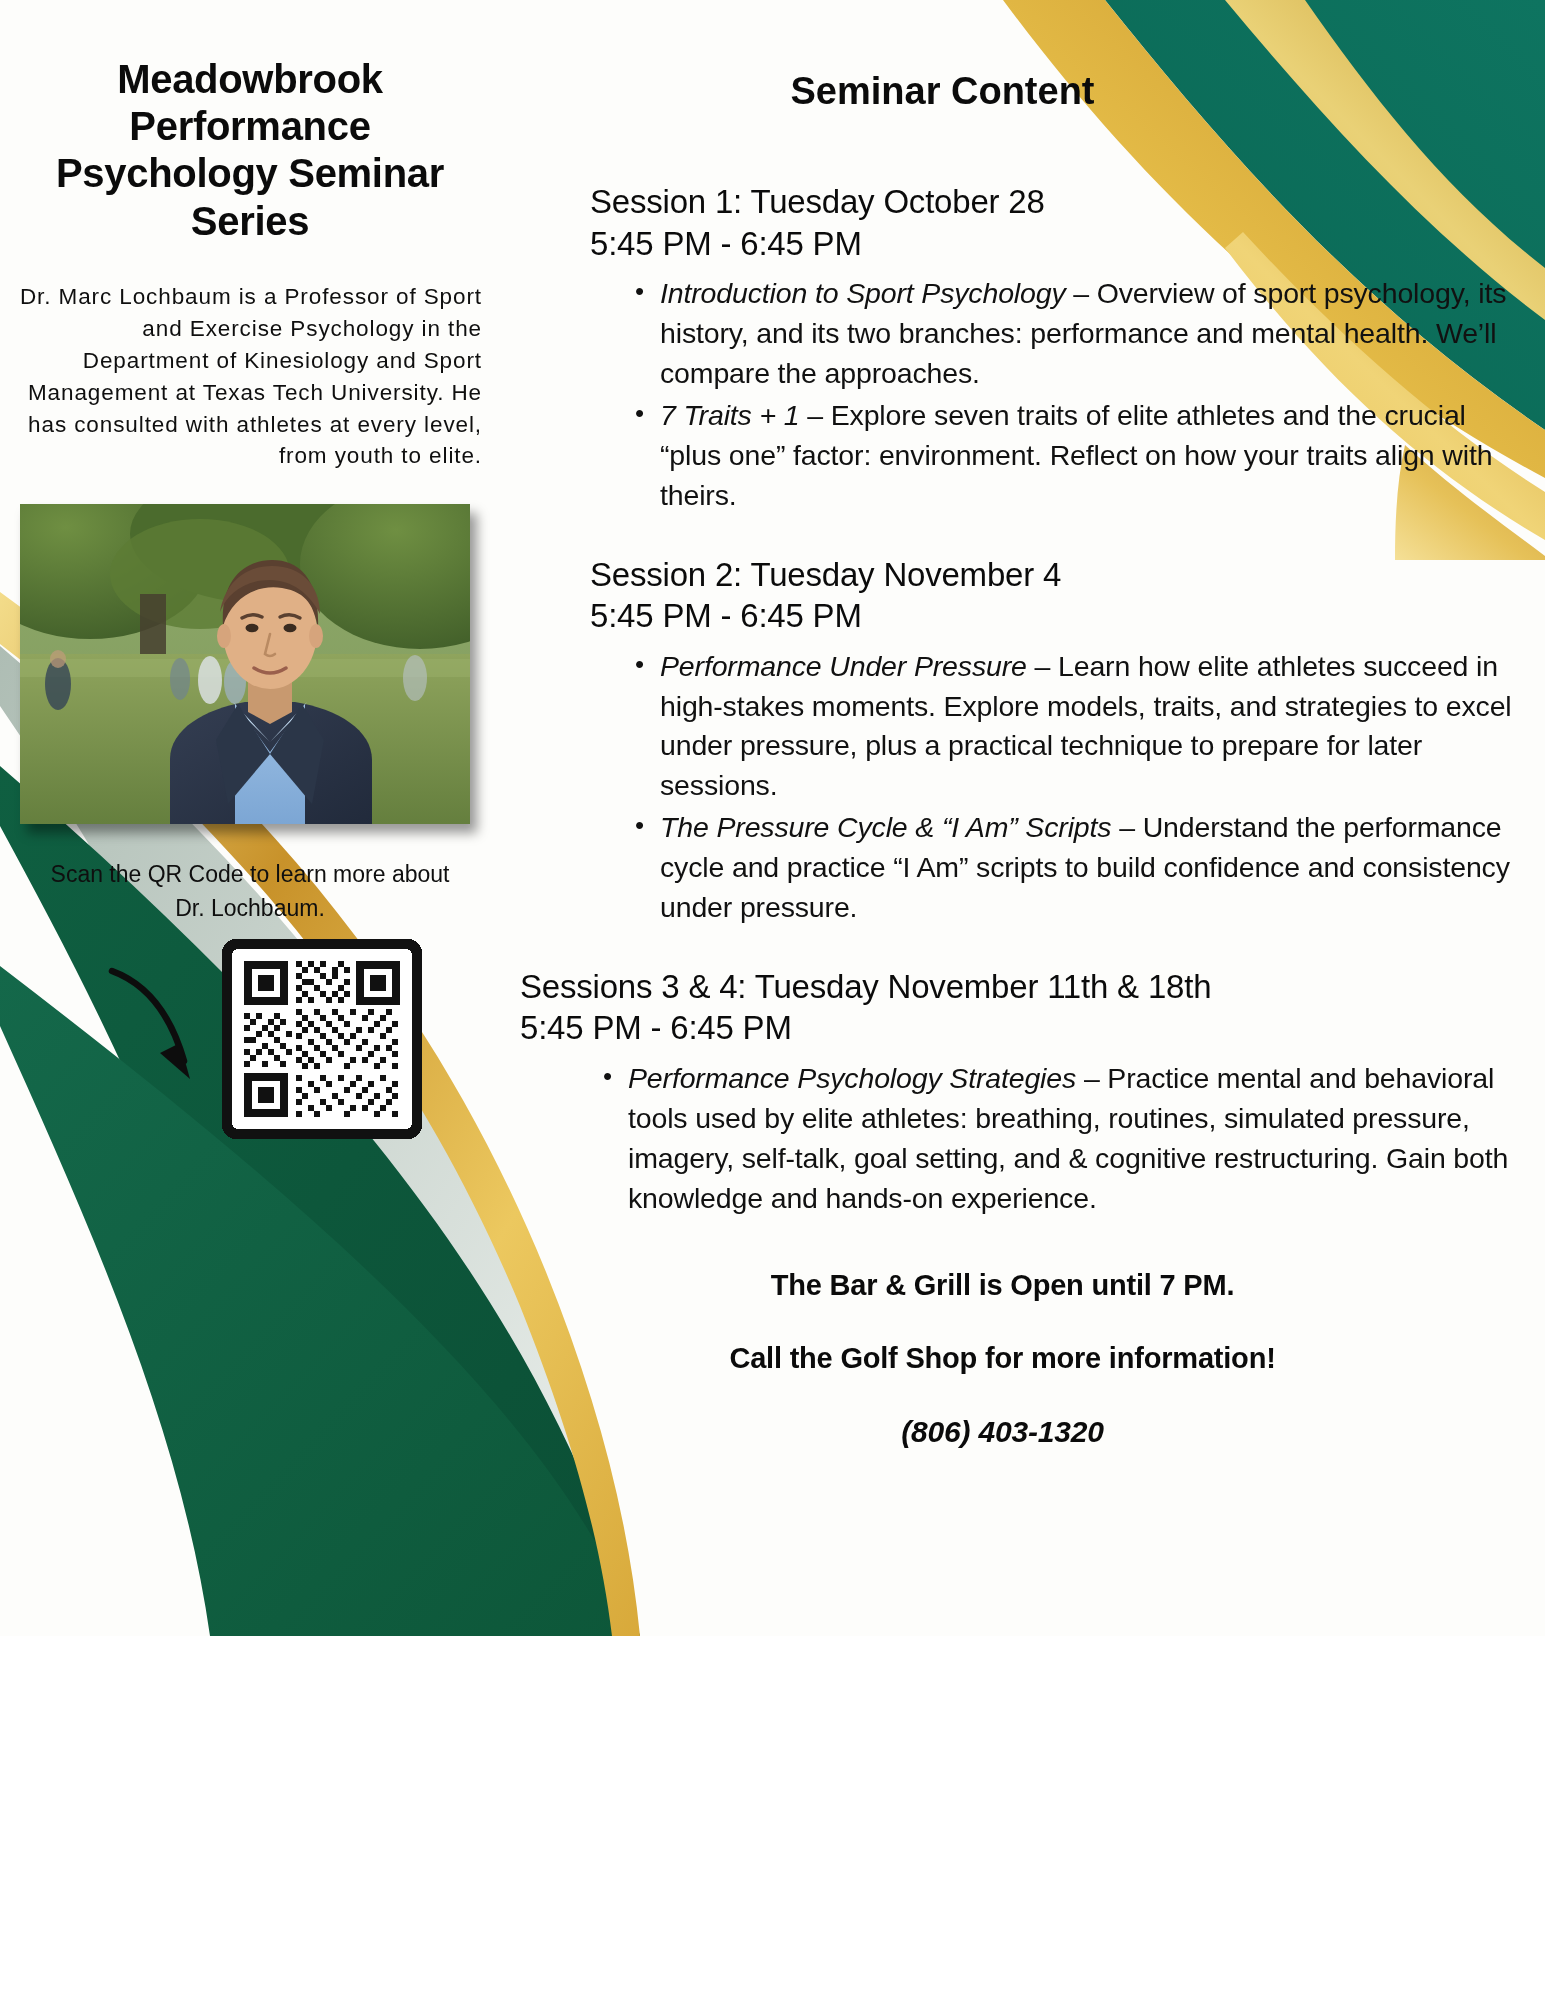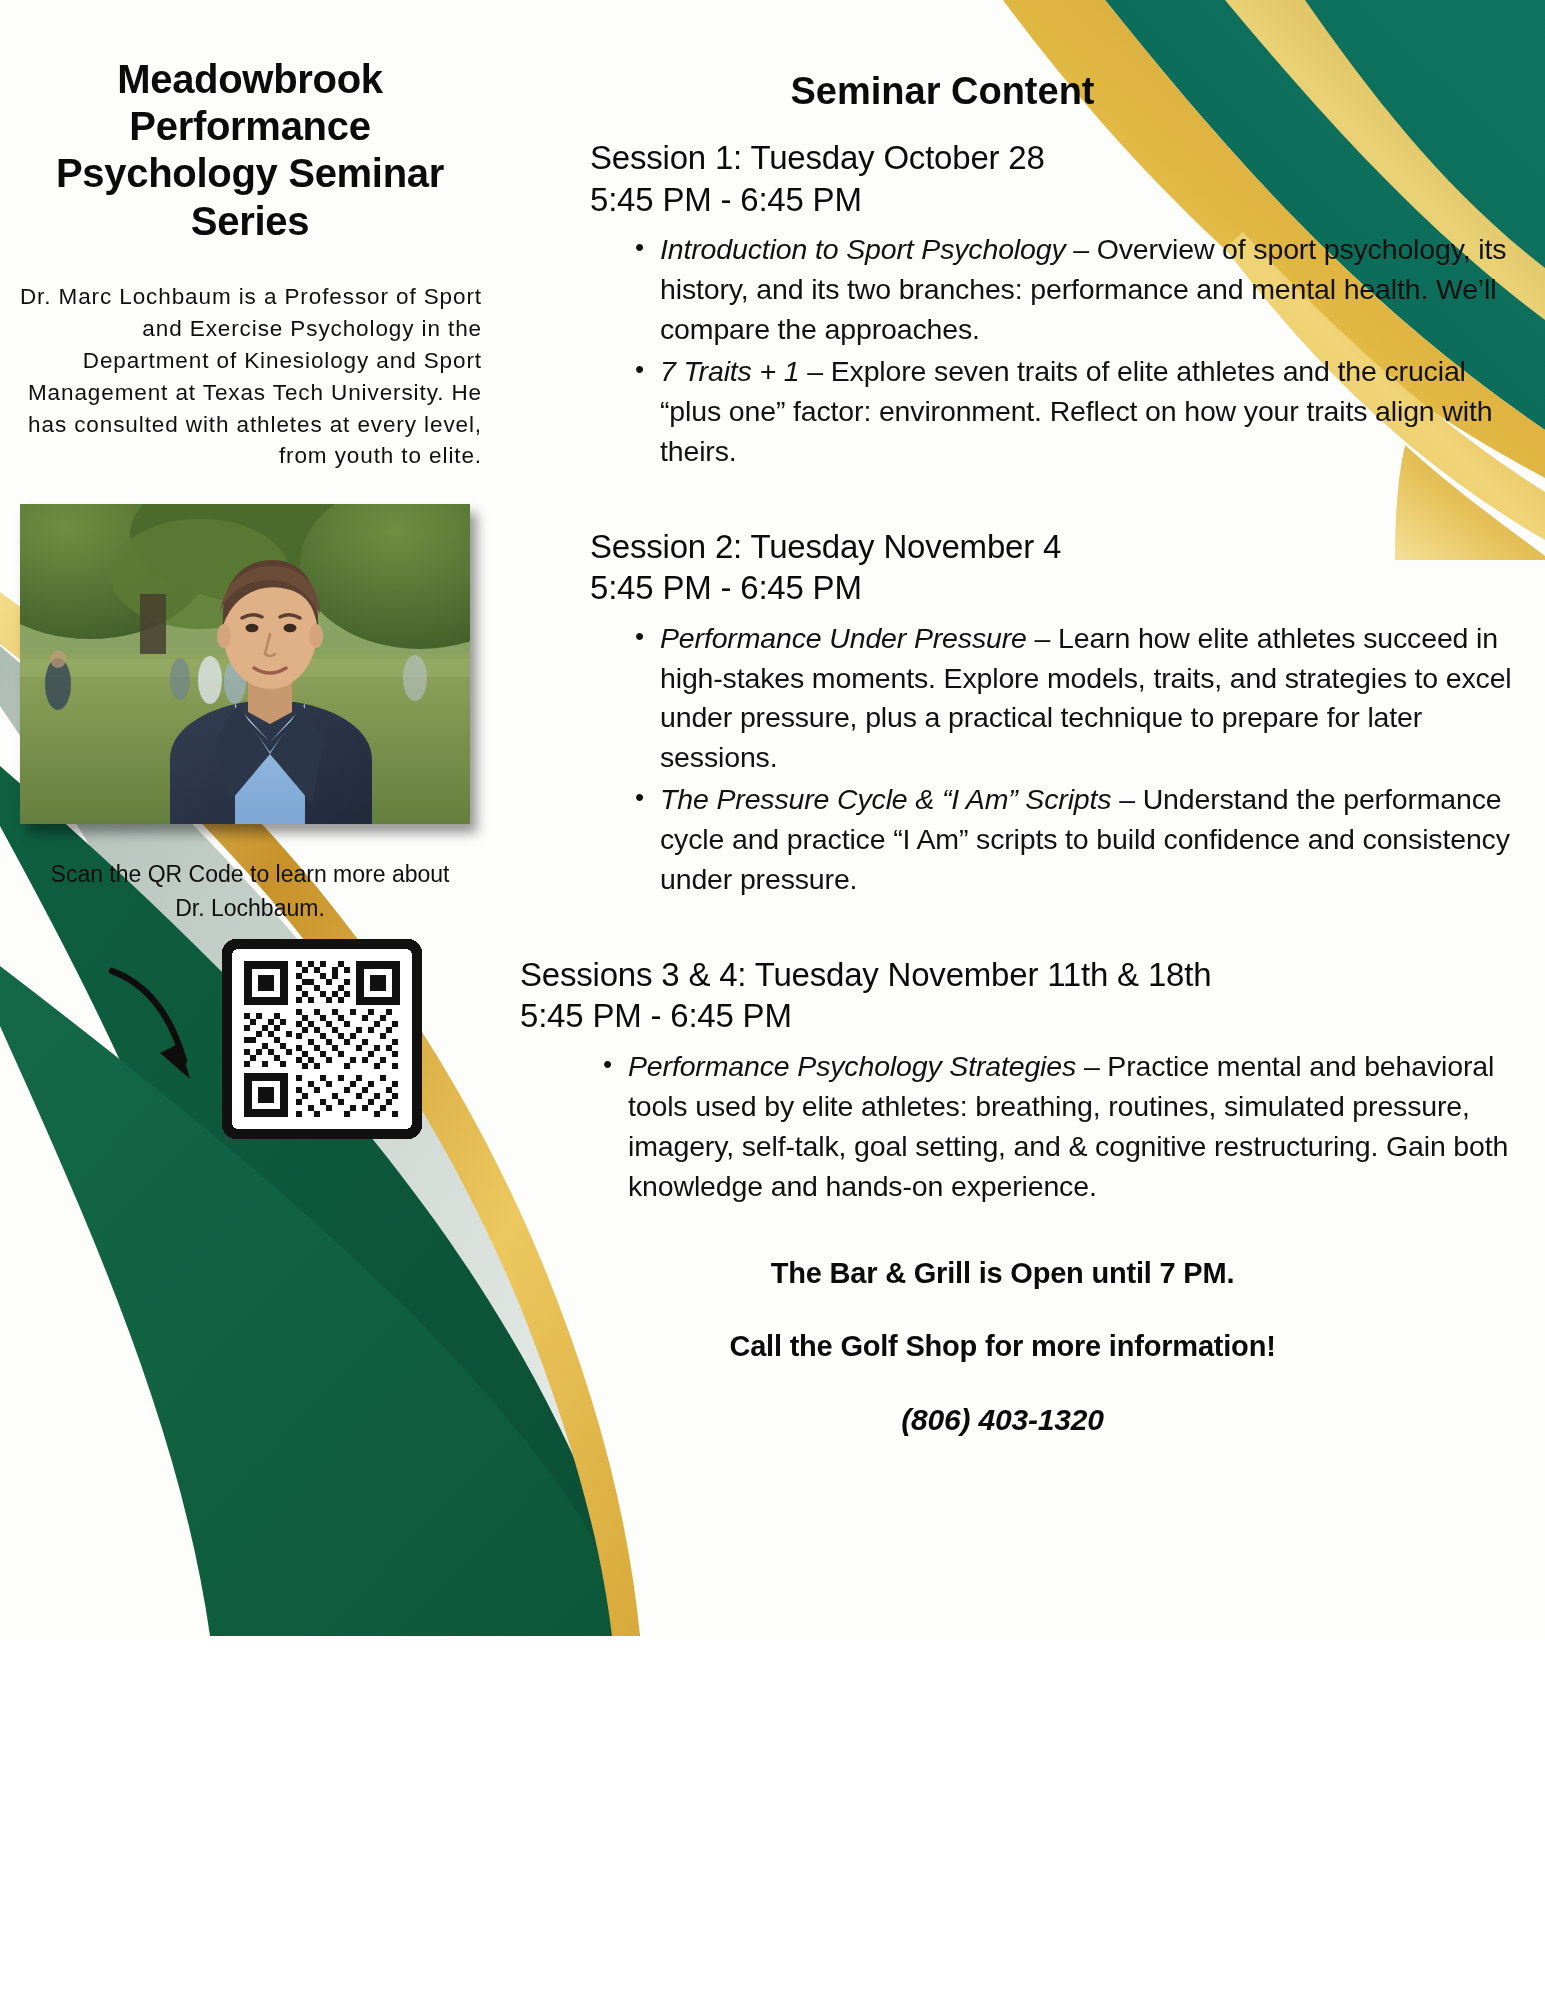--- a/index.html
+++ b/index.html
@@ -119,23 +119,23 @@
   .content-title {
     font-family: "Liberation Sans", sans-serif;
     font-weight: bold;
     font-size: 38px;
     text-align: center;
     color: #0b0b0b;
     margin: 14px 0 0 0;
     padding-right: 140px;
   }
   .session {
-    margin-top: 54px;
-  }
-  .session:first-of-type { margin-top: 24px; }
+    margin-top: 38px;
+  }
+  .session:first-of-type { margin-top: 68px; }
   .session-head {
     font-family: "Liberation Sans", sans-serif;
     font-size: 33px;
     line-height: 1.26;
     color: #0b0b0b;
     padding-left: 80px;
     font-stretch: condensed;
     letter-spacing: -0.2px;
   }
   .session-head.wide { padding-left: 10px; }

